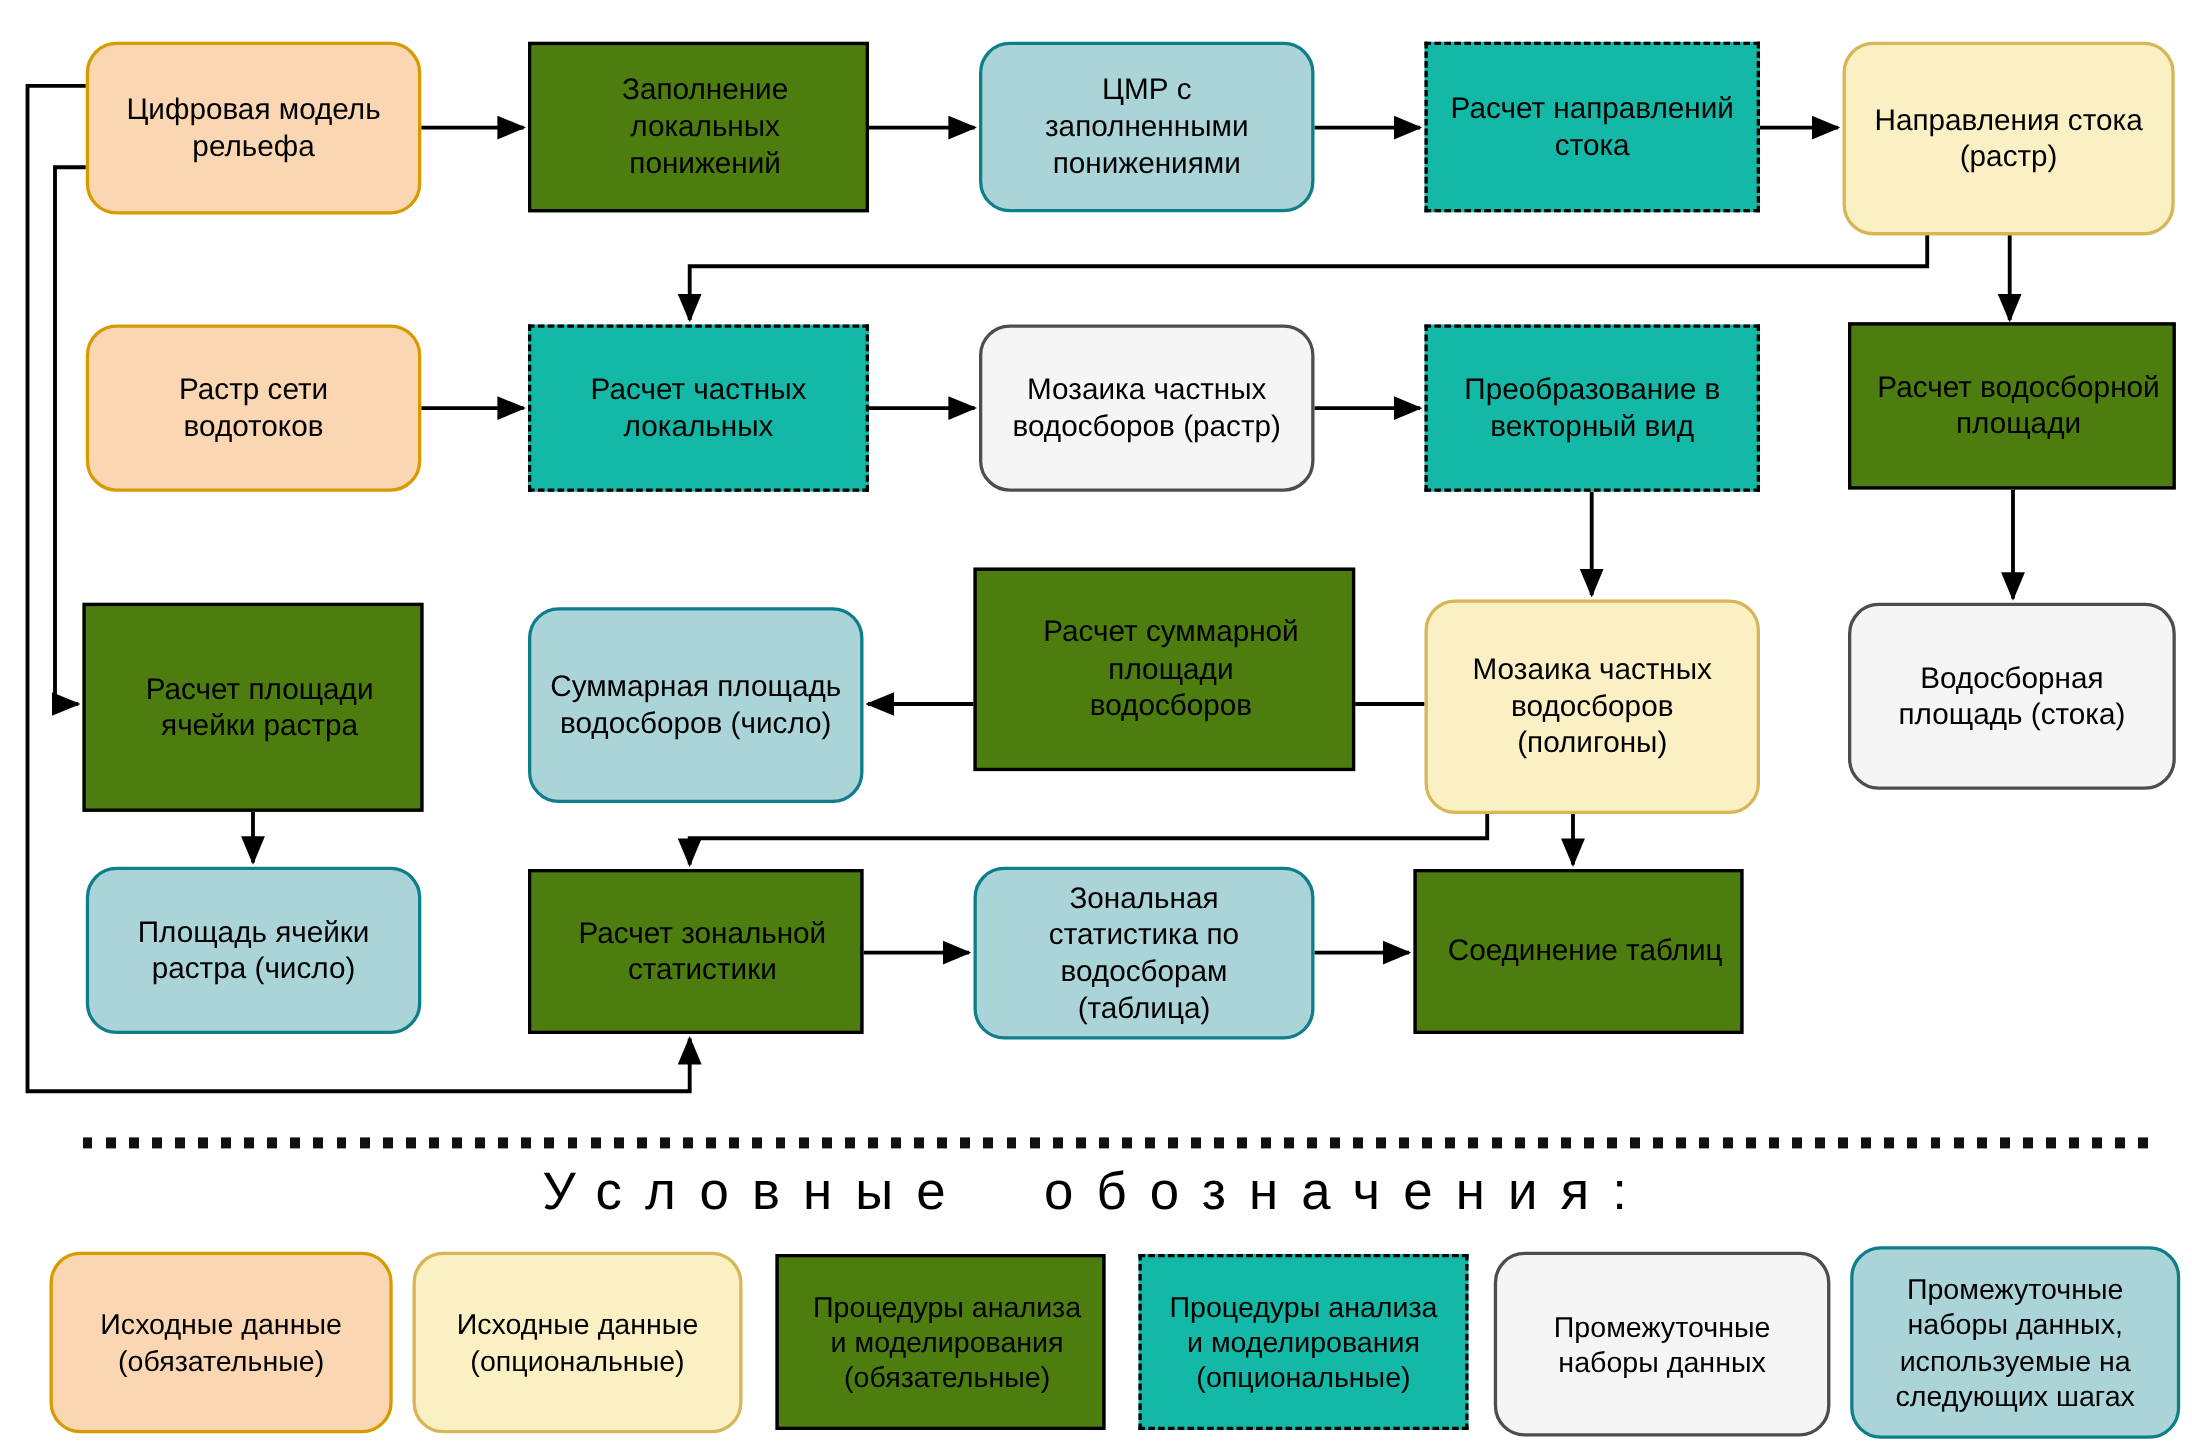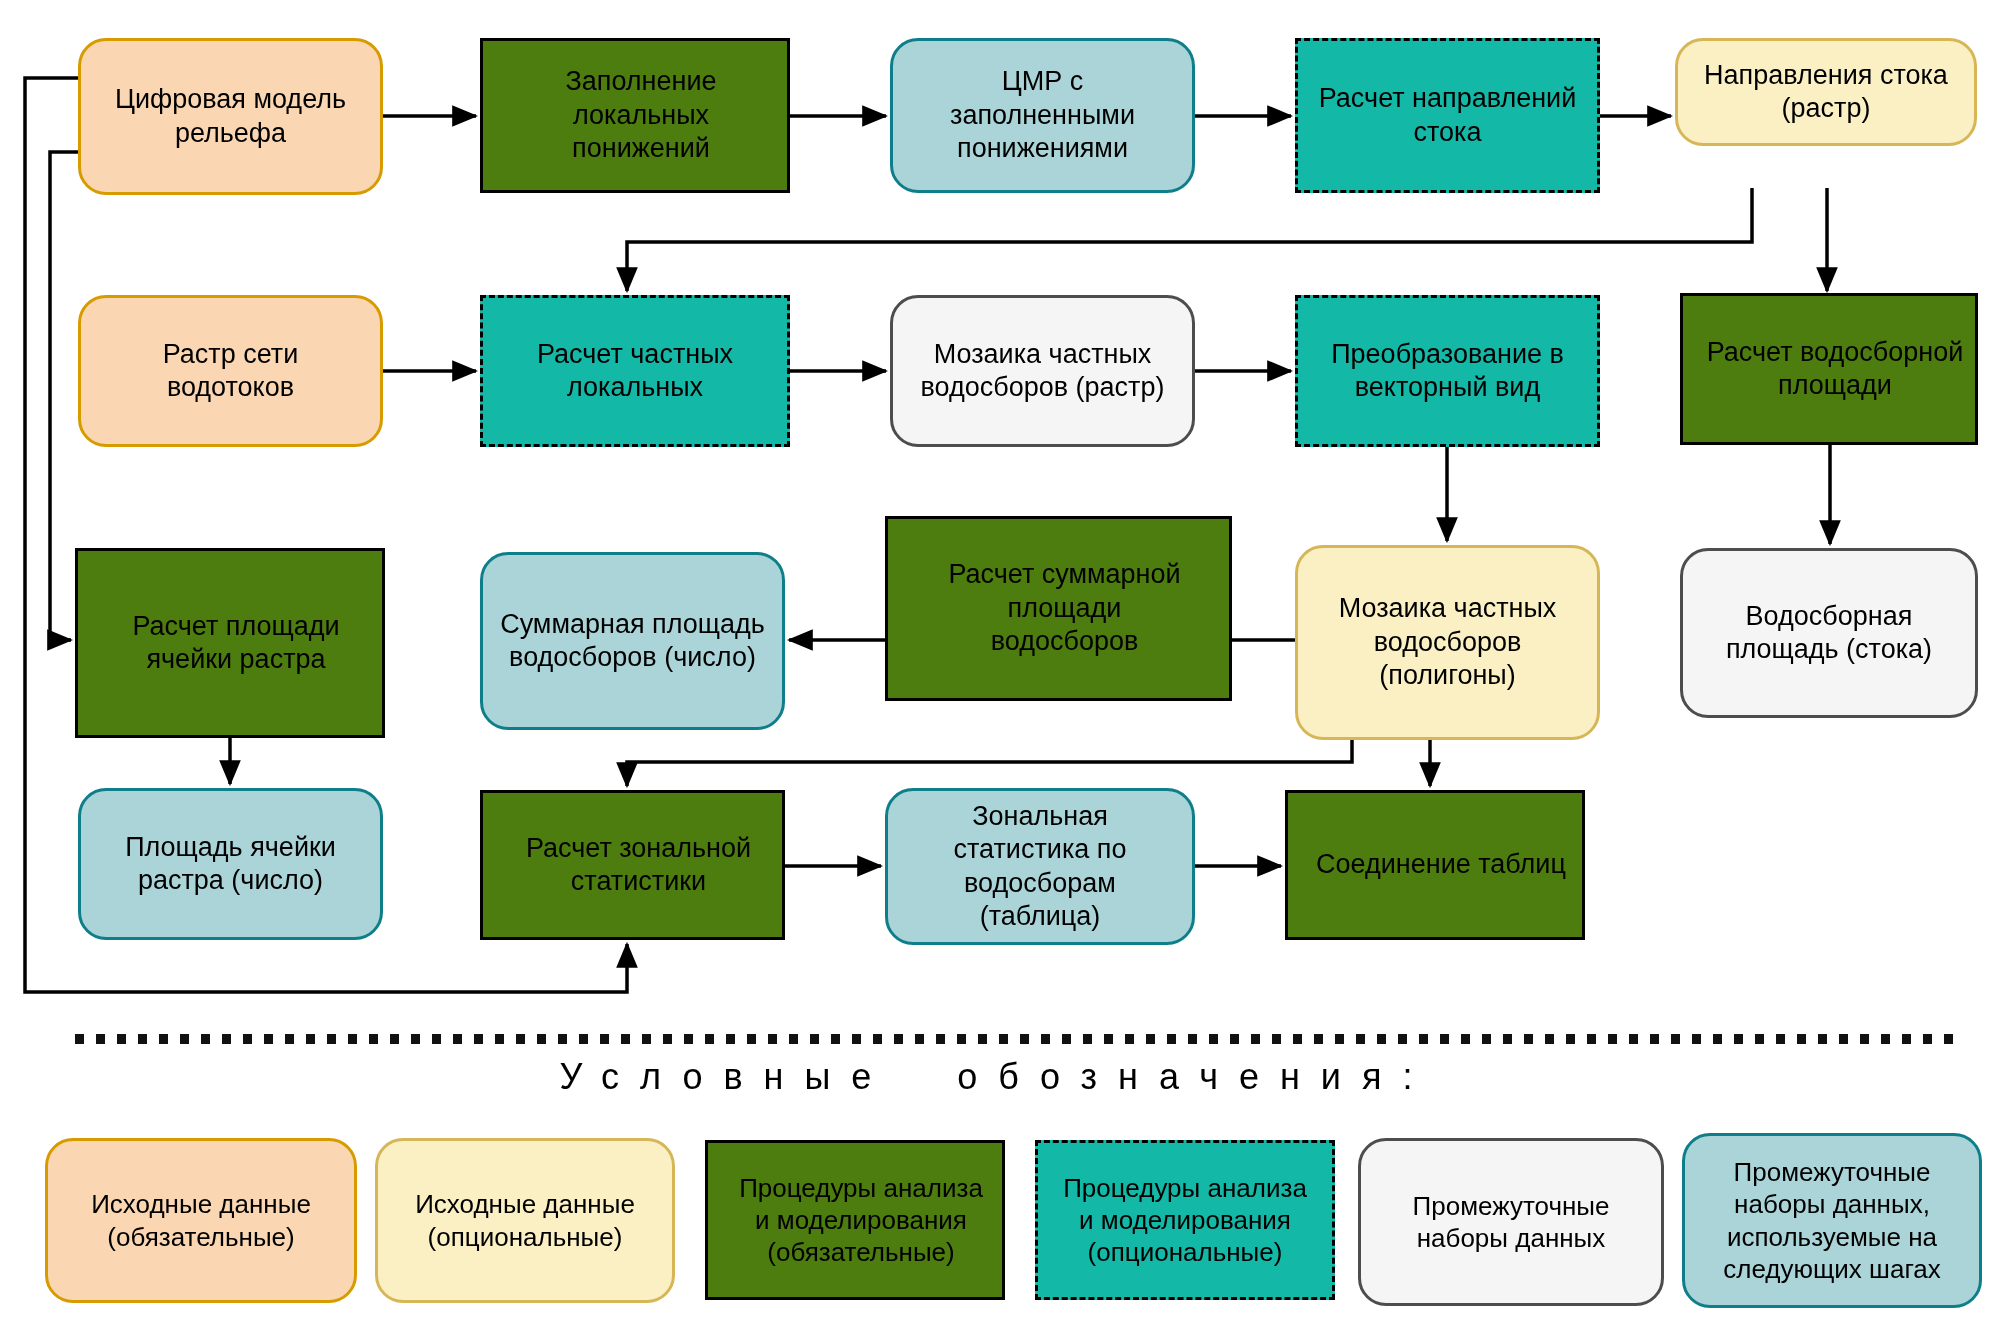--- a/index.html
+++ b/index.html
@@ -29,21 +29,21 @@
   .gray   { background:var(--gray_fill);   border:3px solid var(--gray_border); }
   .white  { background:#4d7c0f; border:3.5px solid #000;padding-left:20px; }
   .dashed { background:#14b8a6; border:3.5px dashed #000; }
   .divider {
     position:absolute; left:75px; top:1034px; width:1883px; height:10px;
     background:repeating-linear-gradient(90deg, #111 0 9px, transparent 9px 21px);
   }
   .legend-title {
     position:absolute; left:0; top:1056px; width:1993px;
     text-align:center;
-    font-size:36px; letter-spacing:21px; word-spacing:34px;
+    font-size:48px; letter-spacing:21px; word-spacing:34px;
     white-space:nowrap;
   }
 </style>
 </head>
 <body>
 
 <div class="canvas">
 
   <svg class="wires" viewBox="0 0 1993 1319">
     <defs>
@@ -84,21 +84,21 @@
     </div>
   <div class="node teal round" style="left:890px;top:38px;width:305px;height:155px">
       <span class="lbl">ЦМР с
 заполненными
 понижениями</span>
     </div>
   <div class="node dashed" style="left:1295px;top:38px;width:305px;height:155px">
       <span class="lbl">Расчет направлений
 стока</span>
     </div>
-  <div class="node yellow round" style="left:1675px;top:38px;width:302px;height:108px">
+  <div class="node yellow round" style="left:1675px;top:38px;width:302px;height:176px">
       <span class="lbl">Направления стока
 (растр)</span>
     </div>
 
   <div class="node orange round" style="left:78px;top:295px;width:305px;height:152px">
       <span class="lbl">Растр сети
 водотоков</span>
     </div>
   <div class="node dashed" style="left:480px;top:295px;width:310px;height:152px">
       <span class="lbl">Расчет частных

